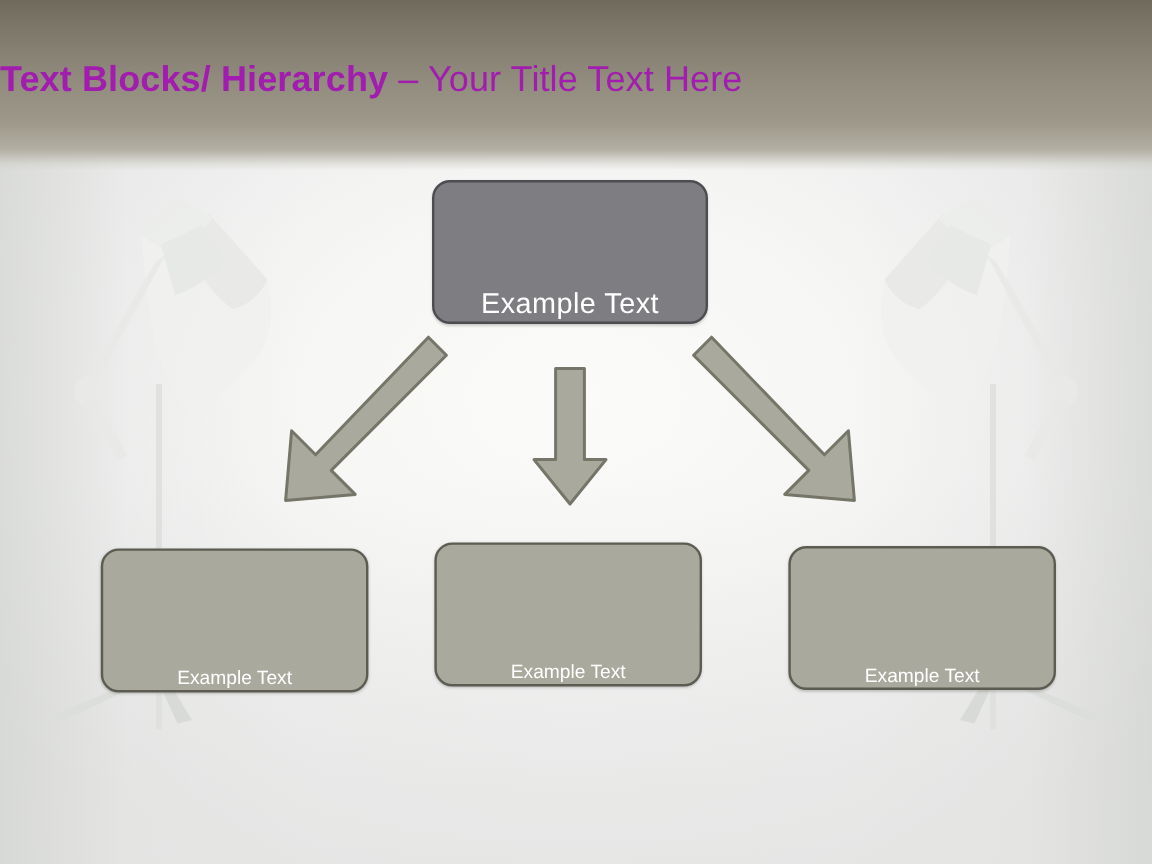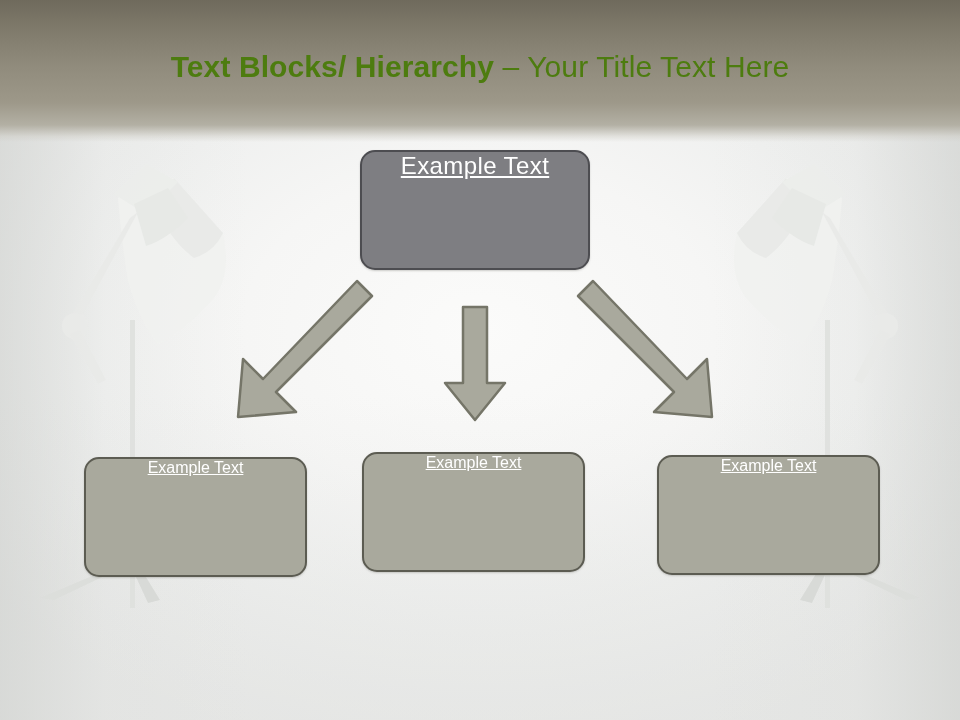--- a/index.html
+++ b/index.html
@@ -47,46 +47,45 @@
         #9d9889 72%,
         #b3b0a4 88%,
         rgba(205,203,195,0.45) 96%,
         rgba(220,220,214,0) 100%);
   }
   .title {
     position: absolute;
     left: 0;
     top: 50px;
     width: 960px;
-    text-align: center;
-    color: #4d7c0f;
+    text-align: left;
+    color: #a21caf;
     font-size: 30px;
     letter-spacing: 0.1px;
     white-space: nowrap;
   }
   .title .strong { font-weight: bold; }
   .title .light  { font-weight: normal; }
 
   
   .lamp { position: absolute; opacity: 0.92; }
   .lamp svg { display: block; }
 
   
   .node {
     position: absolute;
     box-sizing: border-box;
     border: 2px solid #565651;
     border-radius: 15px;
     display: flex;
-    align-items: flex-start;
+    align-items: flex-end;
     justify-content: center;
     color: #ffffff;
     text-align: center;
     box-shadow: 0 1px 2px rgba(120,120,115,0.35);
-    text-decoration: underline;
   }
   .node-top {
     left: 360px; top: 150px;
     width: 230px; height: 120px;
     background: #7e7e82;
     border-color: #4d4d51;
     font-size: 24px;
     letter-spacing: 0.4px;
   }
   .node-leaf {

